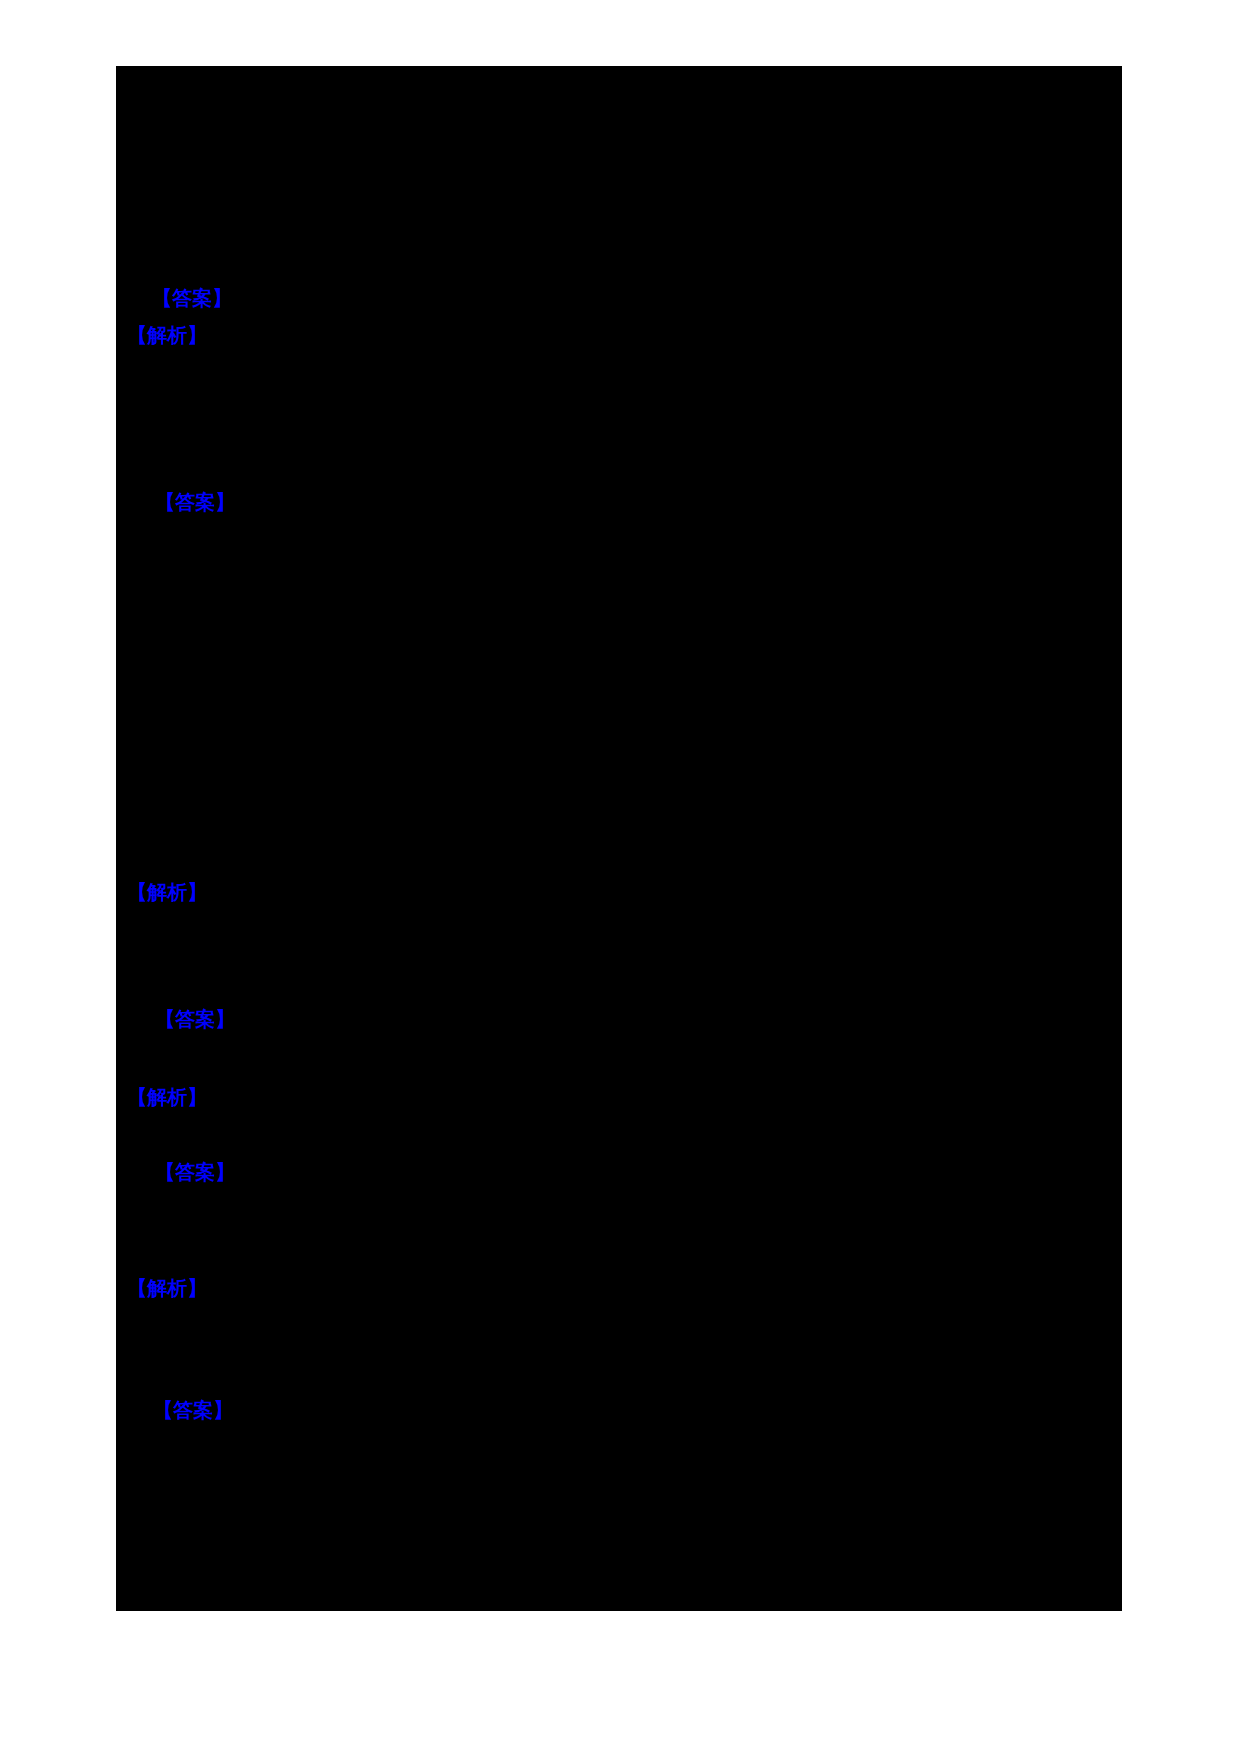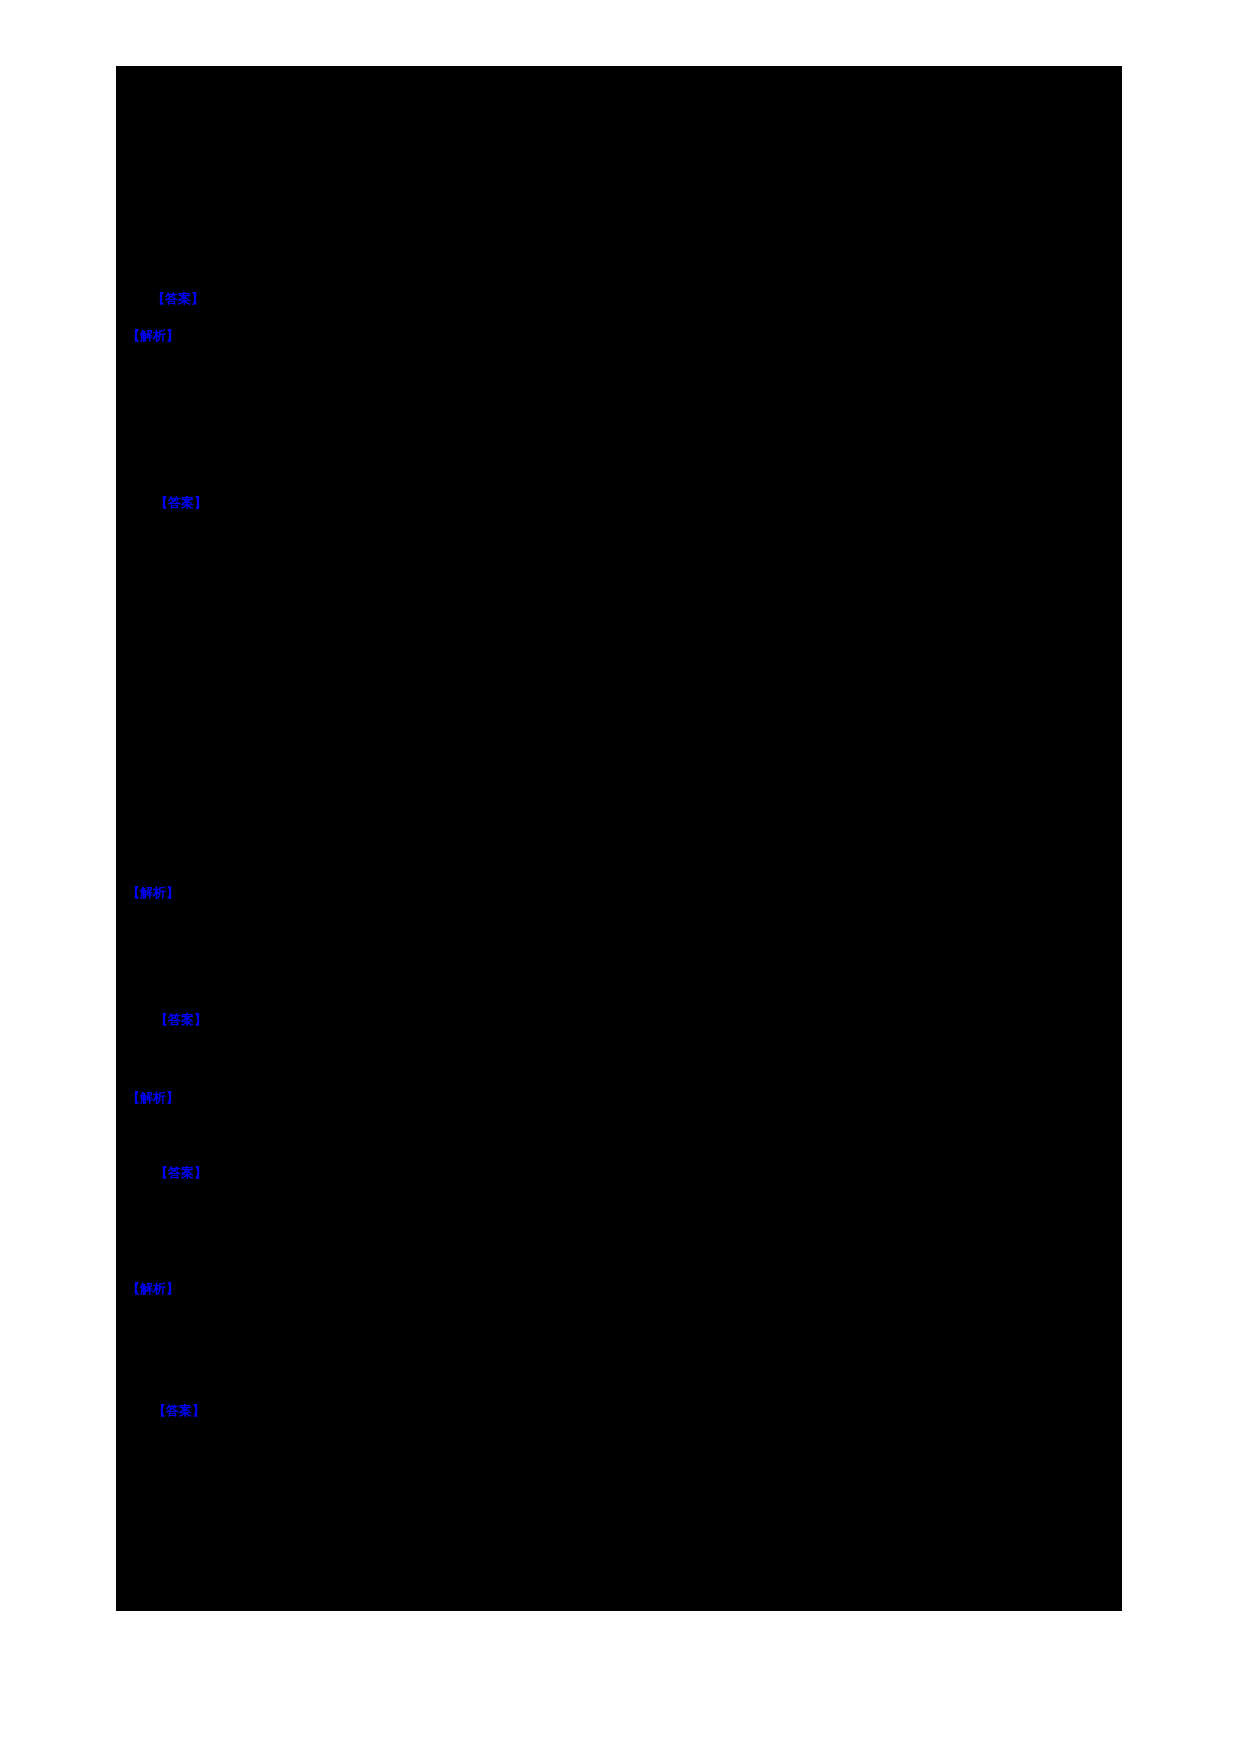--- a/index.html
+++ b/index.html
@@ -24,21 +24,21 @@
     left: 116px;
     top: 66px;
     width: 1006px;
     height: 1545px;
     background: var(--content-bg, #000000);
   }
   .label {
     position: absolute;
     color: var(--accent, #0000ff);
     font-weight: bold;
-    font-size: 13px;
+    font-size: 20px;
     line-height: 23px;
     letter-spacing: 0px;
     white-space: nowrap;
   }
   
   #label-0 { left: 36px;  top: 221px;  }  
   #label-1 { left: 11px;  top: 258px;  }  
   #label-2 { left: 39px;  top: 425px;  }  
   #label-3 { left: 11px;  top: 815px;  }  
   #label-4 { left: 39px;  top: 942px;  }  

